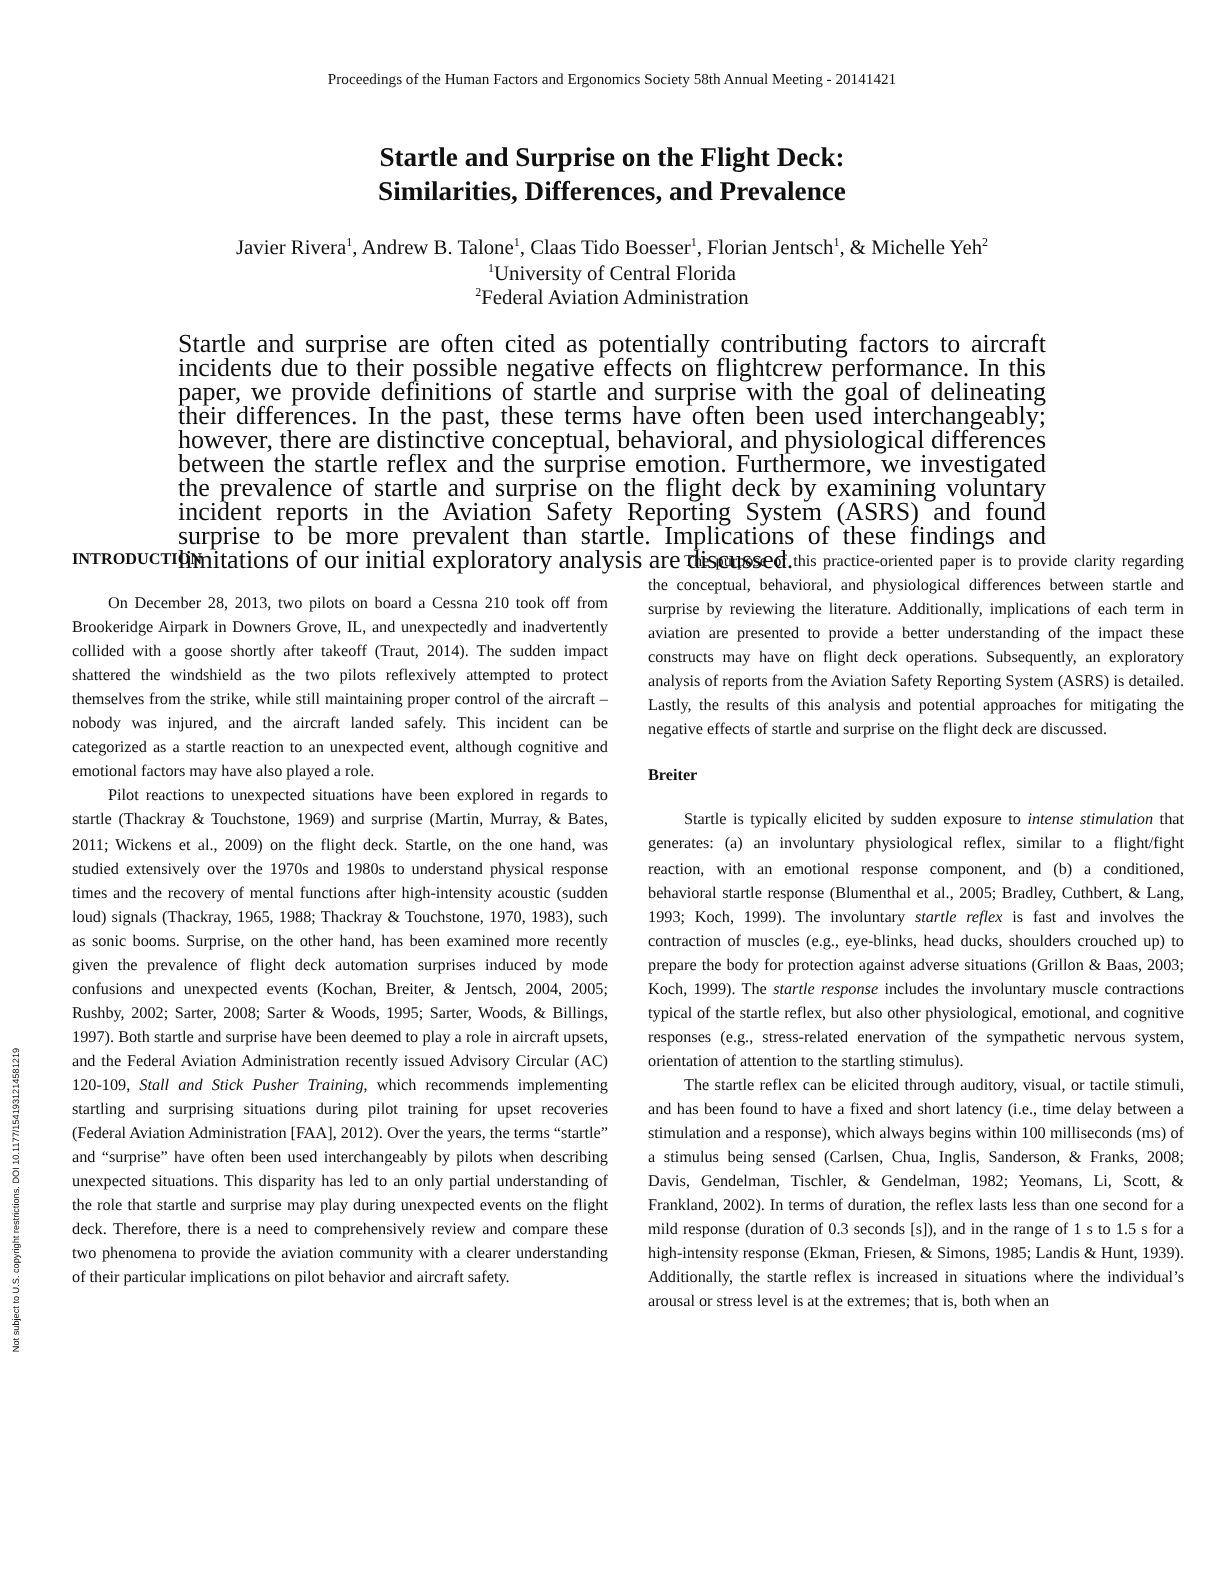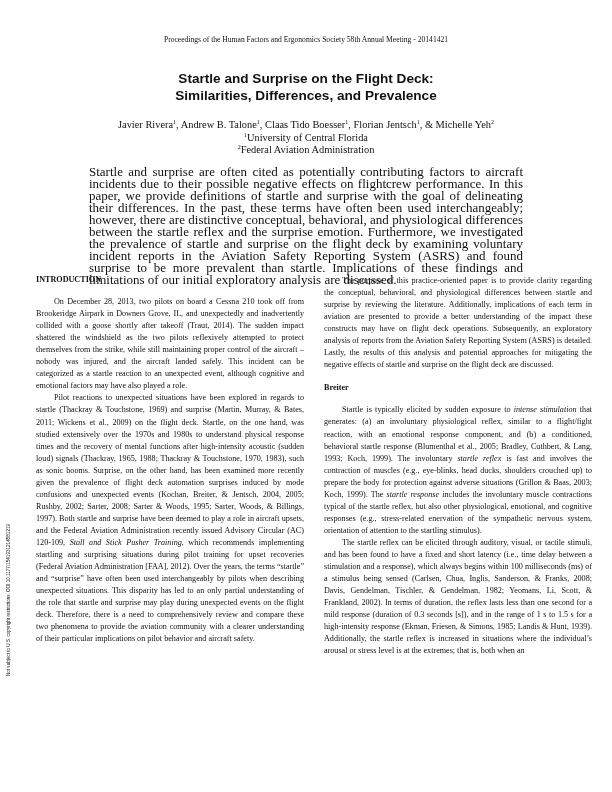--- a/index.html
+++ b/index.html
@@ -1,18 +1,18 @@
 <!DOCTYPE html>
 <html><head>
 <meta charset="utf-8">
 <style>
   html, body { margin: 0; padding: 0; background: #ffffff; }
   body { width: 612px; height: 792px; position: relative; overflow: hidden; color: #111; font-family: "Liberation Serif", serif; }
   .running-head { position: absolute; top: 35px; left: 30px; right: 30px; font-size: 7.6px; display: flex; justify-content: center; }
-  .title { position: absolute; top: 70px; left: 0; right: 0; text-align: center; font-family: Liberation Sans, sans-serif; font-weight: bold; font-size: 13.6px; line-height: 17px; }
+  .title { position: absolute; top: 70px; left: 0; right: 0; text-align: center; font-family: Liberation Serif, serif; font-weight: bold; font-size: 13.6px; line-height: 17px; }
   .authors { position: absolute; top: 119px; left: 0; right: 0; text-align: center; font-size: 10.4px; line-height: 12.6px; }
   .authors sup { font-size: 6px; vertical-align: 4px; line-height: 0; }
   .abstract { position: absolute; top: 166px; left: 89px; width: 434px; font-size: 13px; line-height: 12.05px; text-align: justify; }
   .sidebar { position: absolute; left: 3px; top: 440px; width: 10px; height: 320px; }
   .sidebar span { position: absolute; left: 50%; top: 50%; transform: translate(-50%, -50%) rotate(-90deg); white-space: nowrap; font-family: "Liberation Sans", sans-serif; font-size: 4.6px; }
   .col { position: absolute; width: 268px; font-size: 8.15px; line-height: 12.05px; text-align: justify; }
   .col-left { top: 274px; left: 36px; }
   .col-right { top: 275px; left: 324px; }
   .heading { text-align: left; font-weight: bold; font-size: 8.15px; margin: 0 0 10px 0; }
   .subheading { font-weight: bold; margin: 11px 0 10px 0; }

